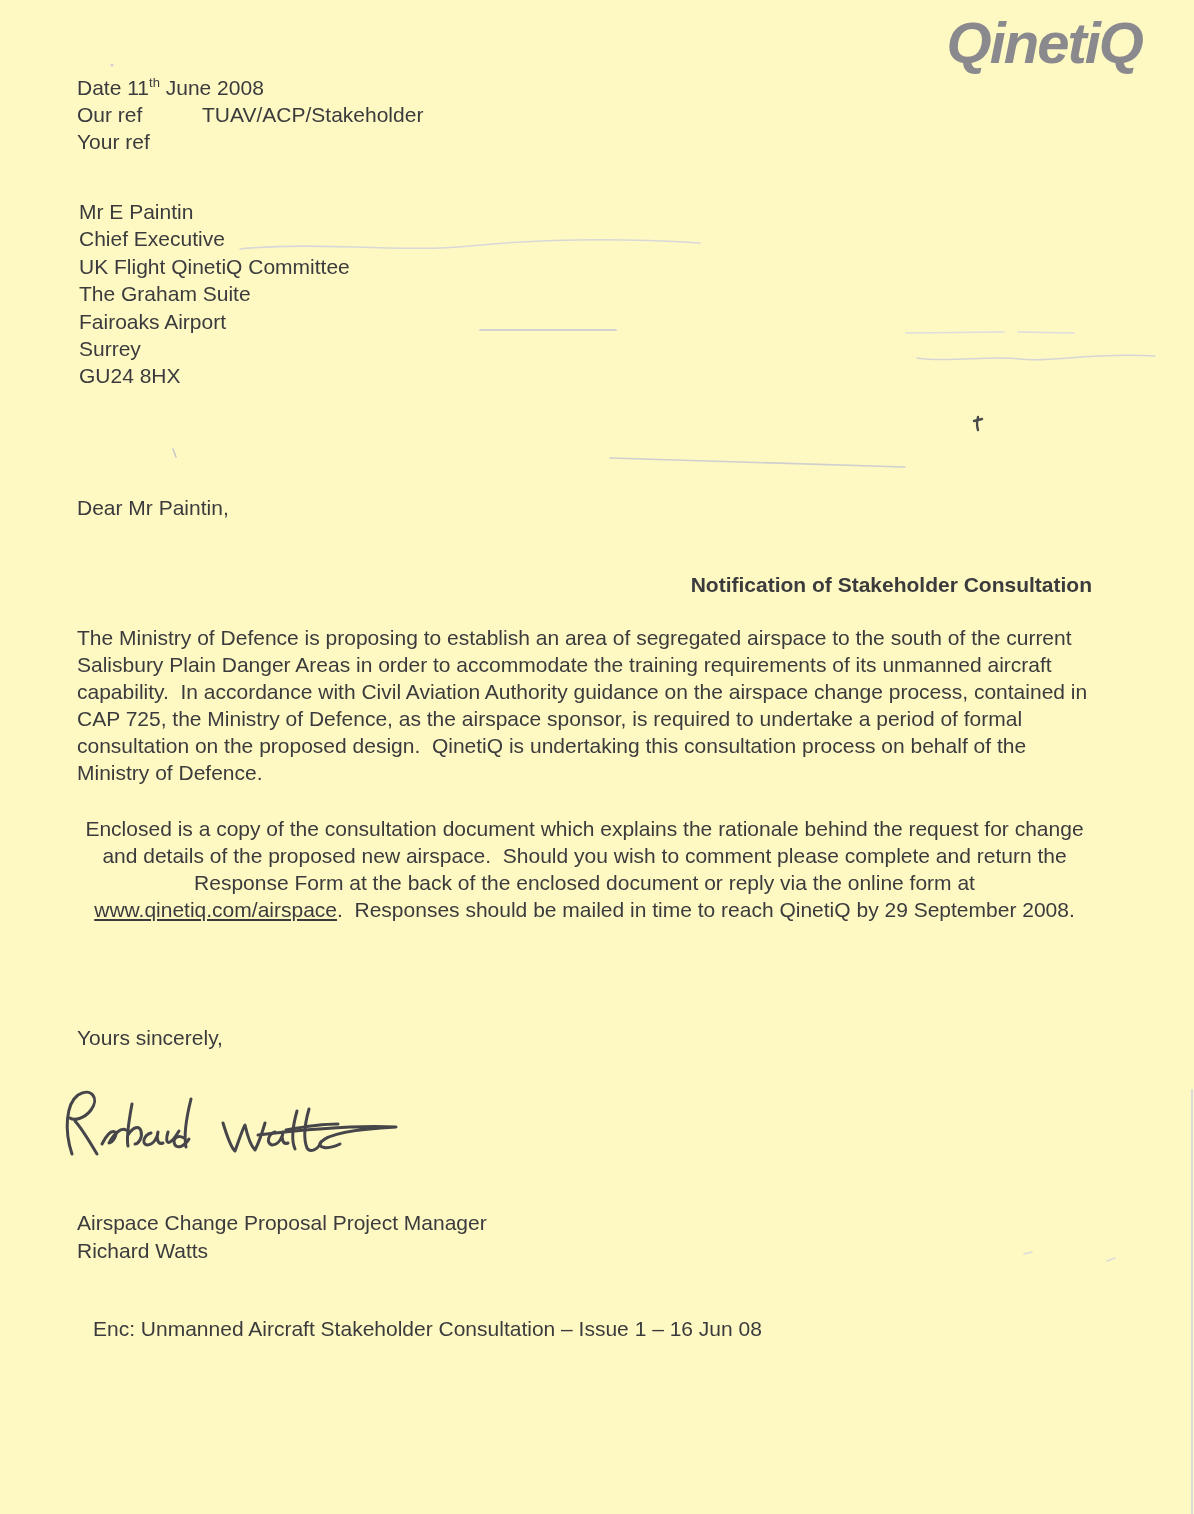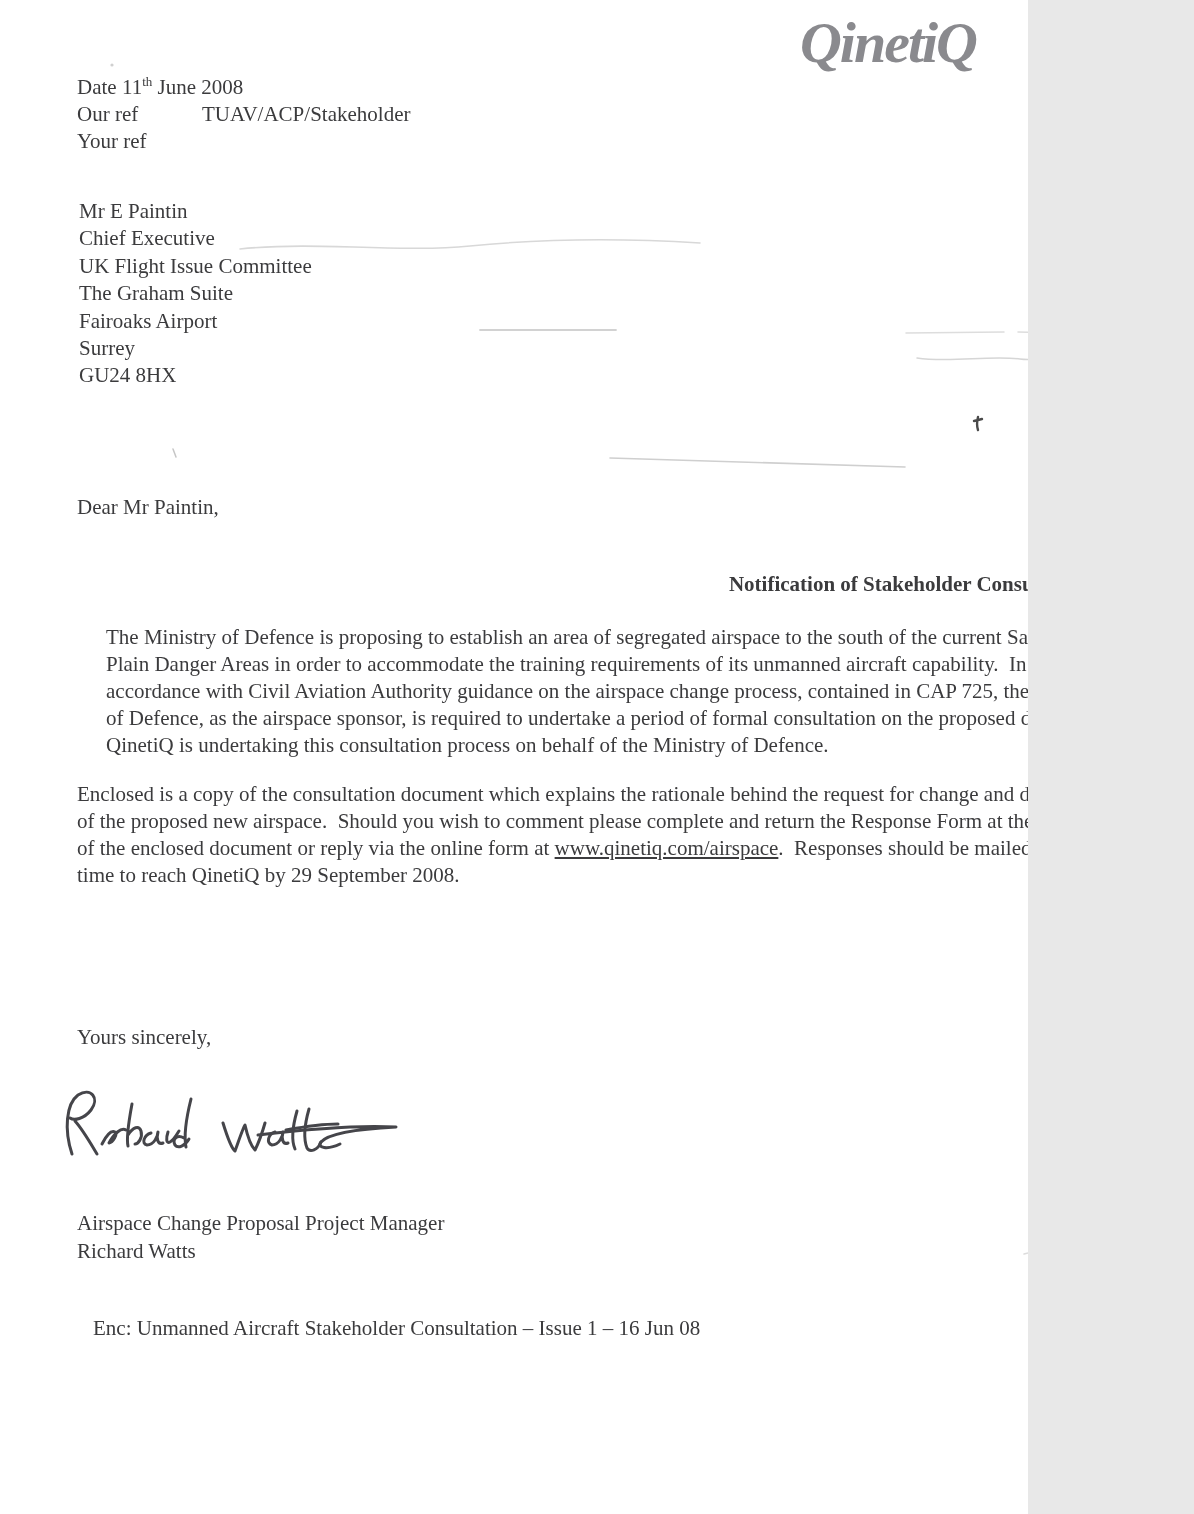--- a/index.html
+++ b/index.html
@@ -1,22 +1,22 @@
 <!DOCTYPE html>
 <html><head>
 <meta charset="utf-8">
 <style>
   html, body { margin: 0; padding: 0; background: #e8e8e8; }
   .page {
     position: relative;
-    width: 1028px;
+    width: 1194px;
     height: 1514px;
-    background: #ffffff;
+    background: #fef9c3;
     overflow: hidden;
-    font-family: Liberation Serif, serif;
+    font-family: Liberation Sans, sans-serif;
     color: #3b3b3d;
     font-size: 21px;
     line-height: 27px;
   }
   .abs { position: absolute; }
   .logo {
     top: 12px;
     right: 52px;
     font-size: 58px;
     line-height: 62px;
@@ -37,22 +37,22 @@
     width: 1015px;
     text-align: right;
     font-weight: bold;
   }
   .para {
     left: 77px;
     width: 1015px;
     white-space: pre-wrap;
     text-align: left;
   }
-  .para-1 { top: 624px; margin-left: 29px; }
-  .para-2 { top: 781px; }
+  .para-1 { top: 624px; }
+  .para-2 { top: 815px; text-align: center; }
   .link-underline { text-decoration: underline; }
   .closing { top: 1024px; left: 77px; }
   .signature-svg { top: 1078px; left: 58px; }
   .signoff { top: 1209px; left: 77px; line-height: 28px; }
   .enclosure { top: 1315px; left: 93px; }
   .artifacts { top: 0; left: 0; pointer-events: none; }
 </style>
 </head>
 <body>
 
@@ -62,21 +62,21 @@
 
   <div class="abs meta">
     <div class="meta-row"><span>Date</span>&nbsp;<span>11</span><sup class="ordinal">th</sup>&nbsp;<span>June 2008</span></div>
     <div class="meta-row"><span class="meta-label">Our ref</span><span>TUAV/ACP/Stakeholder</span></div>
     <div class="meta-row"><span class="meta-label">Your ref</span><span></span></div>
   </div>
 
   <div class="abs recipient">
     <div>Mr E Paintin</div>
     <div>Chief Executive</div>
-    <div>UK Flight Issue Committee</div>
+    <div>UK Flight QinetiQ Committee</div>
     <div>The Graham Suite</div>
     <div>Fairoaks Airport</div>
     <div>Surrey</div>
     <div>GU24 8HX</div>
   </div>
 
   <div class="abs salutation">Dear Mr Paintin,</div>
 
   <div class="abs subject">Notification of Stakeholder Consultation</div>
 

